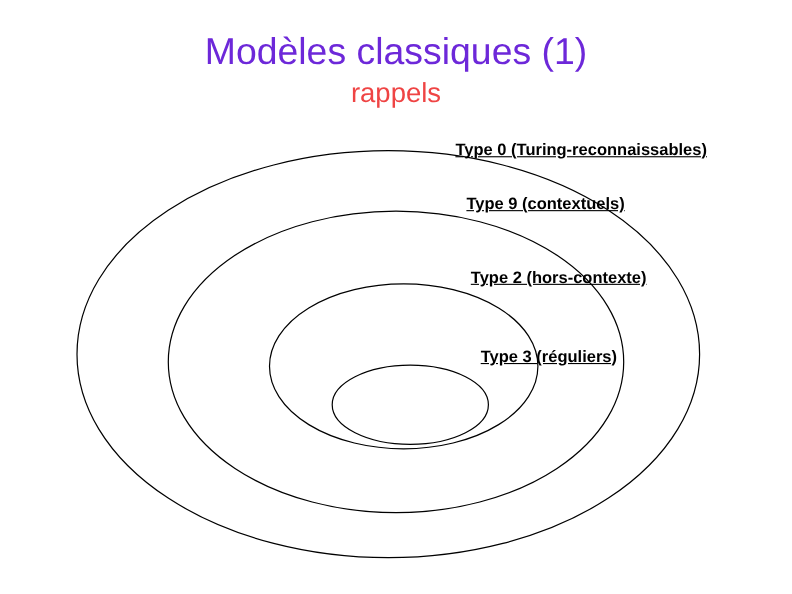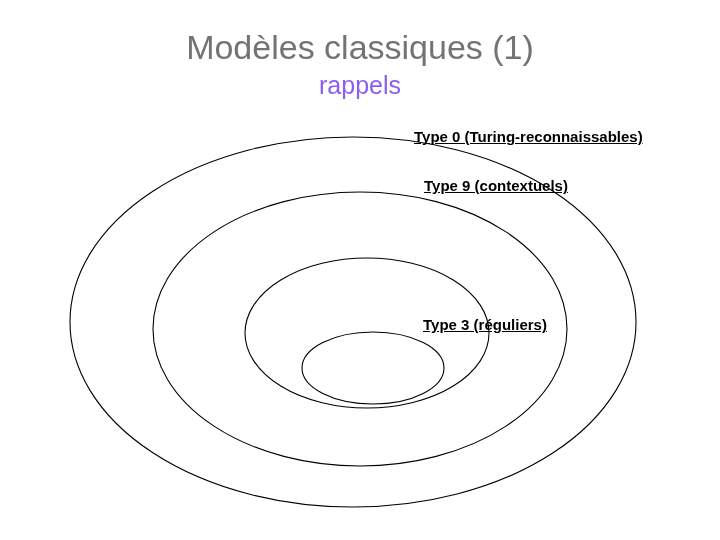--- a/index.html
+++ b/index.html
@@ -20,29 +20,29 @@
   #title-block {
     position: absolute;
     left: 0;
     top: 26px;
     width: 720px;
     text-align: center;
   }
   #slide-title {
     font-size: 34px;
     font-weight: normal;
-    color: #737373;
+    color: #6d28d9;
     line-height: 42px;
     letter-spacing: 0px;
     white-space: nowrap;
   }
   #slide-subtitle {
     font-size: 25px;
     font-weight: normal;
-    color: #8b5cf6;
+    color: #ef4444;
     line-height: 30px;
     margin-top: 2px;
     white-space: nowrap;
   }
   #venn-svg {
     position: absolute;
     left: 0;
     top: 0;
     width: 720px;
     height: 540px;
@@ -57,21 +57,21 @@
     font-size: 15px;
     font-weight: bold;
     color: #000000;
     white-space: nowrap;
     line-height: 18px;
     text-decoration: underline;
   }
   #label-type0 { left: 414px; top: 128px; }
   #label-type1 { left: 424px; top: 177px; }
   #label-type2 { left: 428px; top: 244px; }
-  #label-type3 { left: 423px; top: 316px; }
+  #label-type3 { left: 437px; top: 316px; }
 </style>
 </head>
 <body>
 
 <div id="slide">
 
   <div id="title-block">
     <div id="slide-title">Modèles classiques (1)</div>
     <div id="slide-subtitle">rappels</div>
   </div>
@@ -80,16 +80,17 @@
     <ellipse class="venn-ellipse" cx="353" cy="322" rx="283" ry="185"></ellipse>
     <ellipse class="venn-ellipse" cx="360" cy="329" rx="207" ry="137"></ellipse>
     <ellipse class="venn-ellipse" cx="367" cy="333" rx="122" ry="75"></ellipse>
     <ellipse class="venn-ellipse" cx="373" cy="368" rx="71" ry="36"></ellipse>
   </svg>
 
   <div class="type-label" id="label-type0">Type 0 (Turing-reconnaissables)</div>
 
   <div class="type-label" id="label-type1">Type 9 (contextuels)</div>
 
+  <div class="type-label" id="label-type2">Type 2 (hors-contexte)</div>
 
   <div class="type-label" id="label-type3">Type 3 (réguliers)</div>
 
 </div>
 
 </body></html>

